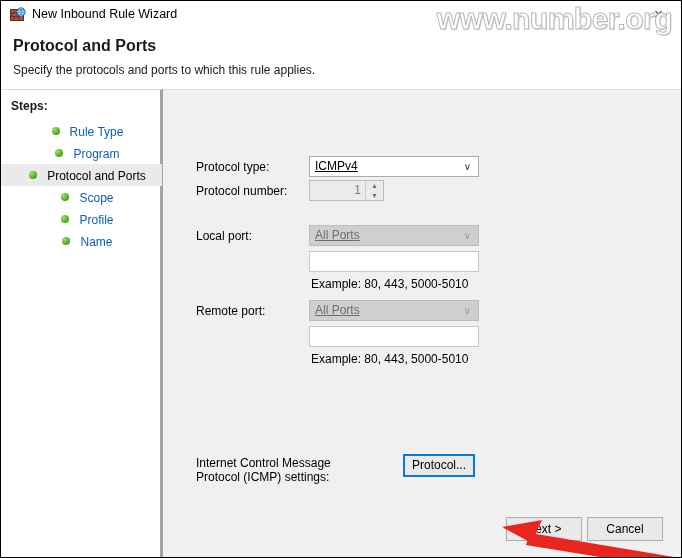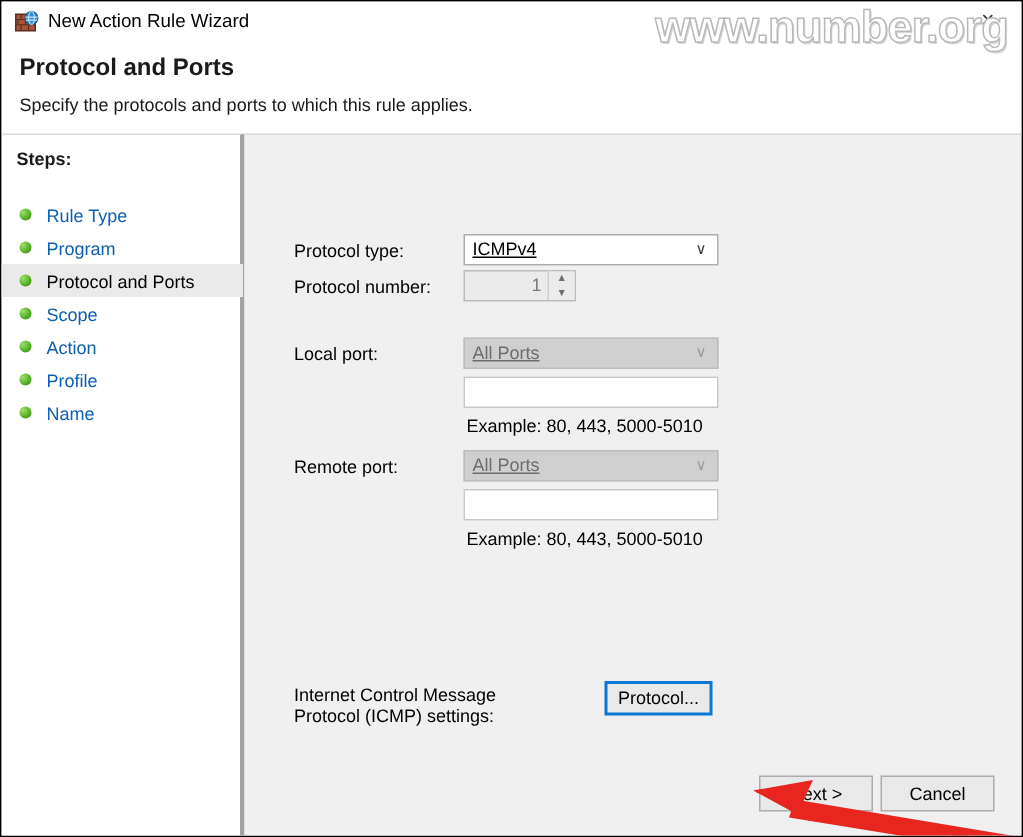--- a/index.html
+++ b/index.html
@@ -97,22 +97,23 @@
   }
   #steps-label {
     position: absolute;
     left: 10px; top: 9px;
     font-size: 12px;
     font-weight: bold;
     color: #1a1a1a;
   }
   #steps-list {
     position: absolute;
-    left: 0; top: 42px;
+    left: 0; top: 30px;
     width: 161px;
+    text-align: center;
   }
   .step-row {
     position: relative;
     height: 22px;
     line-height: 22px;
     padding-left: 12px;
     box-sizing: border-box;
   }
   .step-row.current {
     background: #eaeaea;
@@ -324,21 +325,21 @@
           <line x1="7" y1="6" x2="7" y2="9.5"></line>
           <line x1="11.5" y1="6" x2="11.5" y2="9.5"></line>
           <line x1="4" y1="9.5" x2="4" y2="13.5"></line>
           <line x1="9" y1="9.5" x2="9" y2="13.5"></line>
         </g>
         <circle cx="11" cy="5" r="4.2" fill="#2f8fd8" stroke="#1d5f98" stroke-width="0.9"></circle>
         <path d="M7 4.4 L15.2 4.4 M7.4 6.4 L14.8 6.4" stroke="#c8e6fb" stroke-width="0.7" fill="none"></path>
         <ellipse cx="11" cy="5" rx="1.9" ry="4.2" fill="none" stroke="#c8e6fb" stroke-width="0.7"></ellipse>
       </svg>
     </span>
-    <span id="title-text">New Action Rule Wizard</span>
+    <span id="title-text">New Inbound Rule Wizard</span>
     <button id="close-button">×</button>
   </div>
 
   <div id="header">
     <div id="header-title">Protocol and Ports</div>
     <div id="header-subtitle">Specify the protocols and ports to which this rule applies.</div>
   </div>
 
   <div id="sidebar">
     <div id="steps-label">Steps:</div>
@@ -353,23 +354,20 @@
       </div>
 
       <div class="step-row current">
         <span class="step-dot"></span><span class="step-label">Protocol and Ports</span>
       </div>
 
       <div class="step-row">
         <span class="step-dot"></span><span class="step-label">Scope</span>
       </div>
 
-      <div class="step-row">
-        <span class="step-dot"></span><span class="step-label">Action</span>
-      </div>
 
       <div class="step-row">
         <span class="step-dot"></span><span class="step-label">Profile</span>
       </div>
 
       <div class="step-row">
         <span class="step-dot"></span><span class="step-label">Name</span>
       </div>
 
     </div>

